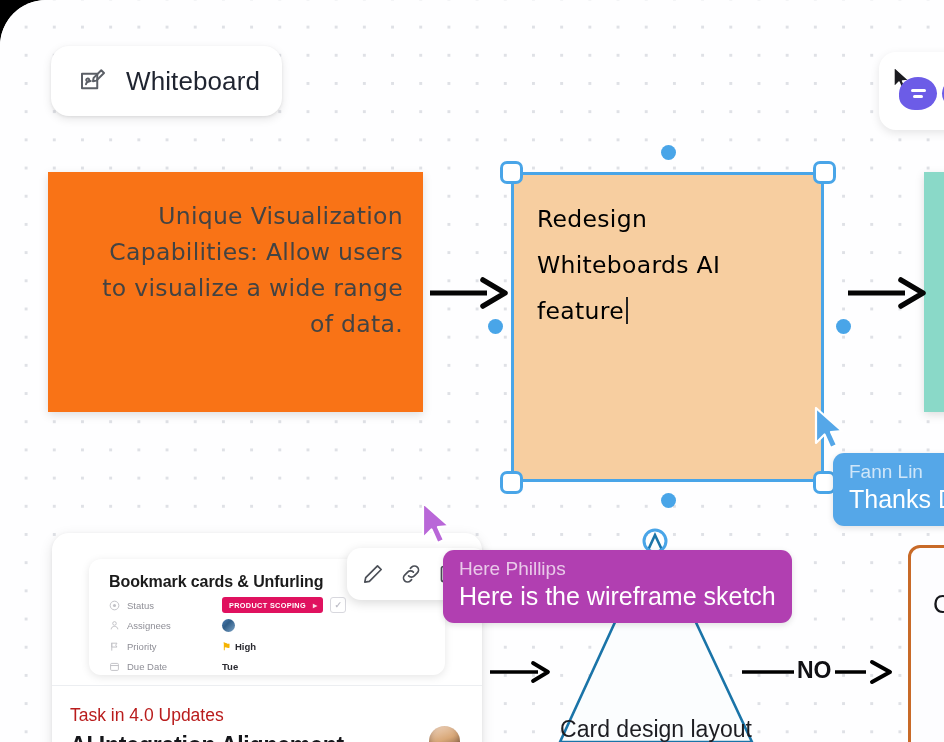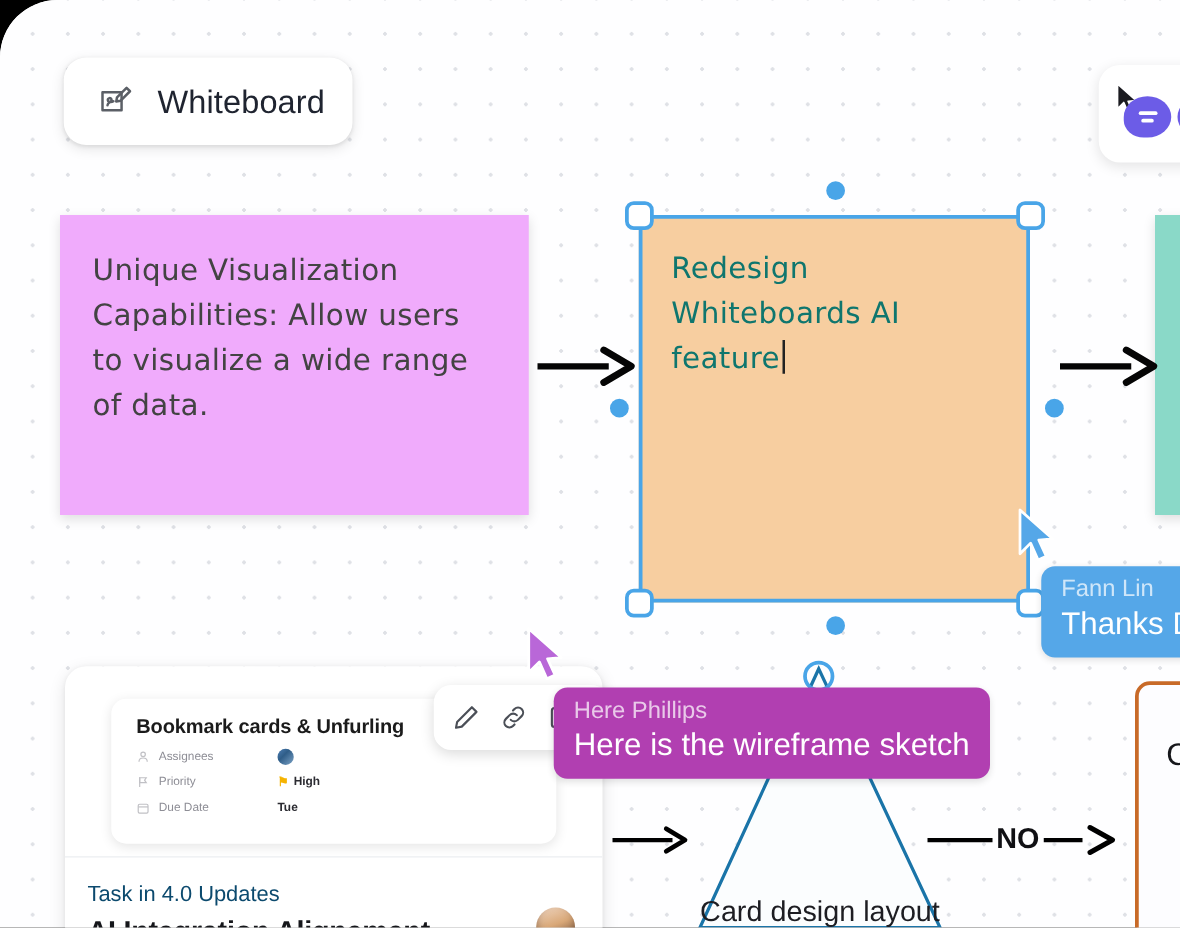--- a/index.html
+++ b/index.html
@@ -55,22 +55,23 @@
   }
 
   
   .sticky {
     position: absolute;
     box-shadow: 0 3px 9px rgba(0,0,0,0.13);
   }
   #sticky-teal {
     left: 48px; top: 172px;
     width: 375px; height: 240px;
-    background: #f0abfc;
+    background: #f97316;
     z-index: 10;
+    text-align: right;
   }
   #sticky-teal .hand {
     position: absolute;
     left: 26px; top: 26px;
     right: 20px;
     font-family: "DejaVu Sans", sans-serif;
     font-size: 23.5px;
     line-height: 36px;
     color: #434343;
     letter-spacing: 0.3px;
@@ -92,22 +93,22 @@
     width: 313px; height: 310px;
     background: #f7ceA0;
     z-index: 12;
   }
   #sticky-orange .hand {
     position: absolute;
     left: 26px; top: 24px;
     right: 16px;
     font-family: "DejaVu Sans", sans-serif;
     font-size: 23.5px;
-    line-height: 36px;
-    color: #0f766e;
+    line-height: 46px;
+    color: #000000;
     letter-spacing: 0.3px;
     white-space: pre-line;
   }
   #caret {
     display: inline-block;
     width: 2px;
     height: 27px;
     background: #222;
     vertical-align: -5px;
     margin-left: 2px;
@@ -252,21 +253,21 @@
   #card-foot {
     position: absolute;
     left: 0; bottom: 0;
     width: 100%;
     padding: 18px 26px 0 18px;
     box-sizing: border-box;
     border-top: 1px solid #eceef1;
     height: 78px;
   }
   #card-foot .task-meta {
-    font-size: 17.5px; color: #0c4a6e; line-height: 22px;
+    font-size: 17.5px; color: #b91c1c; line-height: 22px;
   }
   #card-foot .task-title {
     font-size: 23px; font-weight: bold; color: #15161a;
     line-height: 28px; margin-top: 5px; letter-spacing: -0.2px;
   }
   #card-foot .foot-avatar {
     position: absolute;
     right: 22px; bottom: 6px;
     width: 31px; height: 31px;
     border-radius: 50%;
@@ -427,20 +428,34 @@
   <div class="handle-dot" style="left:836px; top:319px;"></div>
 
   <div id="orange-card">
     <div class="oc-text">C</div>
   </div>
 
   <div id="task-card">
     <div id="bookmark-inner">
       <div class="bm-title">Bookmark cards &amp; Unfurling</div>
 
+      <div class="bm-row">
+        <svg class="bm-ico" viewBox="0 0 16 16">
+          <circle cx="8" cy="8" r="6.3" fill="none" stroke="#8e8e96" stroke-width="1.4"></circle>
+          <circle cx="8" cy="8" r="2.2" fill="#8e8e96"></circle>
+        </svg>
+        <span class="bm-label">Status</span>
+        <span class="bm-val">
+          <span class="status-pill">
+            <span>PRODUCT SCOPING</span>
+              <span class="dot-sep">▸</span>
+          </span>
+          <span class="check-box">✓</span>
+        </span>
+      </div>
 
       <div class="bm-row">
         <svg class="bm-ico" viewBox="0 0 16 16">
           <circle cx="8" cy="5" r="2.6" fill="none" stroke="#8e8e96" stroke-width="1.4"></circle>
           <path d="M3.2 13.6c0-2.8 2.1-4.3 4.8-4.3s4.8 1.5 4.8 4.3" fill="none" stroke="#8e8e96" stroke-width="1.4"></path>
         </svg>
         <span class="bm-label">Assignees</span>
         <span class="bm-val">
           <span class="avatar-sm"></span>
         </span>

